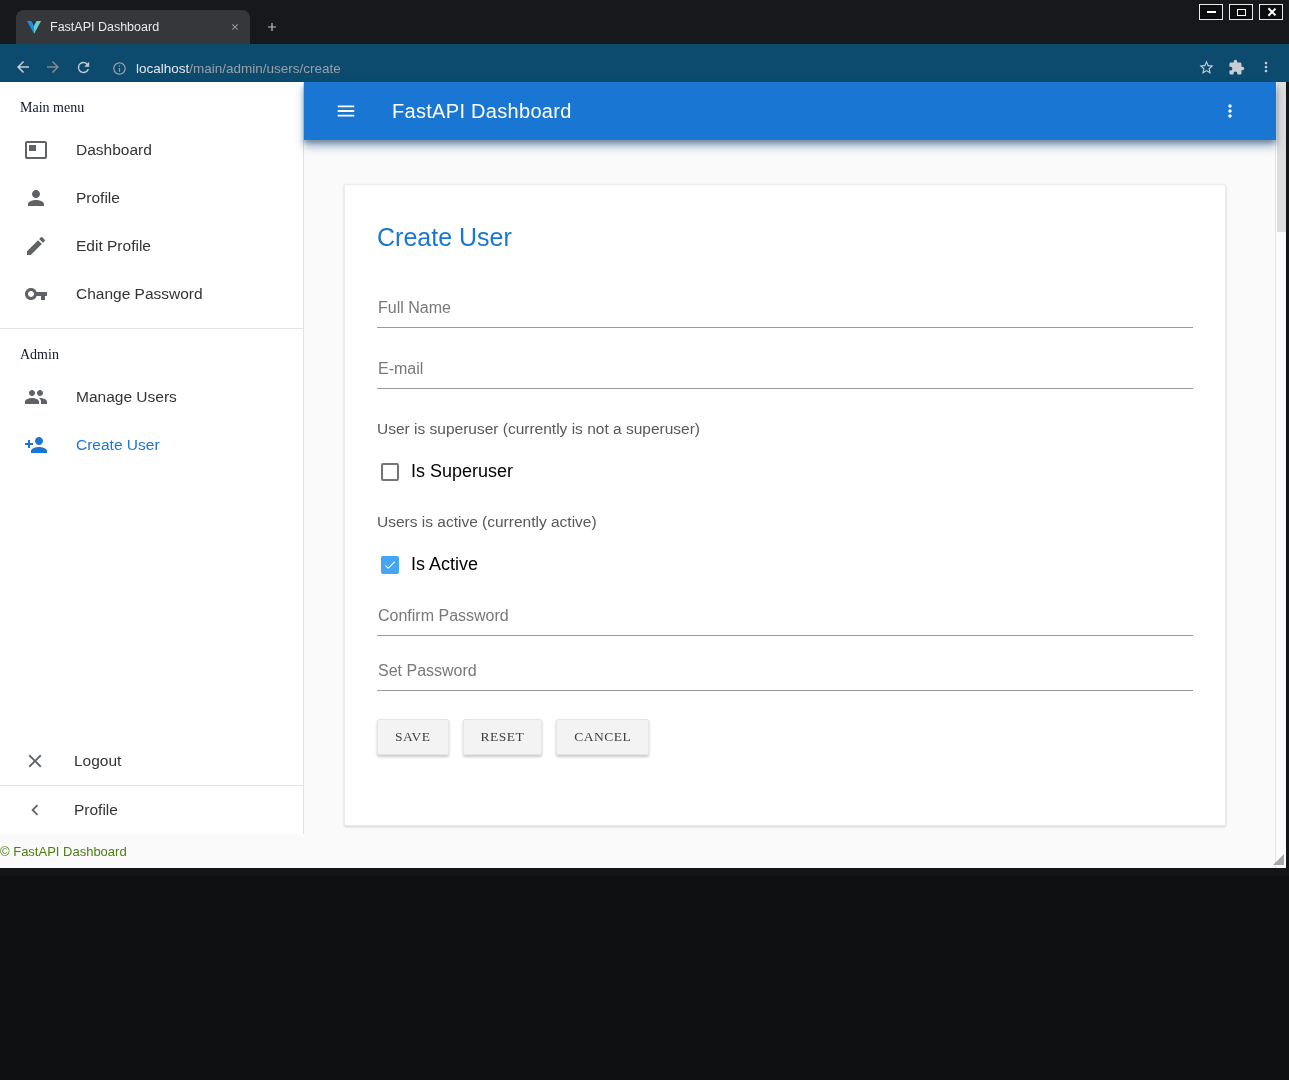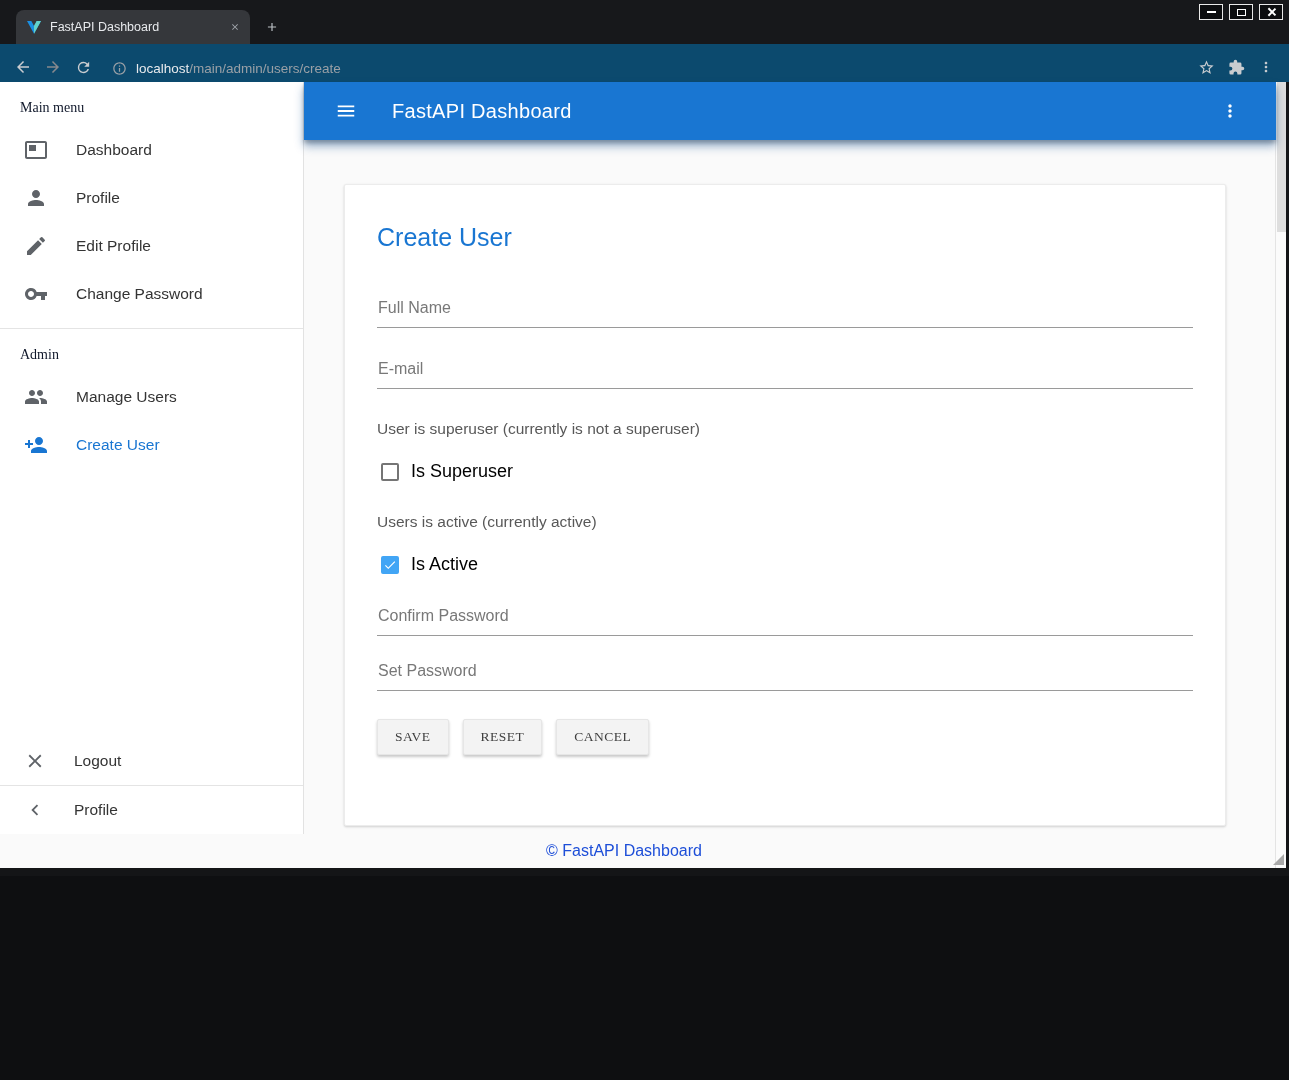--- a/index.html
+++ b/index.html
@@ -80,22 +80,22 @@
   .cb.checked{background:var(--checkbox,#42a5f5);border-color:var(--checkbox,#42a5f5);
               display:flex;align-items:center;justify-content:center;}
   .cb-label{font-size:18px;color:#000000;}
 
   .btn-row{margin-top:28px;display:flex;gap:14px;}
   .btn{height:36px;padding:0 17px;background:#f3f3f3;border:1px solid #e6e6e6;border-radius:2px;
        box-shadow:0 2px 3px rgba(0,0,0,.22);font-size:13.5px;font-weight:500;color:#3f3f3f;
        letter-spacing:.5px;font-family:Liberation Serif, serif;cursor:pointer;}
 
   
-  .footer{height:34px;flex:0 0 34px;display:flex;align-items:center;justify-content:center;
-          padding-right:28px;background:#fafafa;color:#1d4ed8;font-size:16px;}
+  .footer{height:34px;flex:0 0 34px;display:flex;align-items:center;justify-content:flex-start;
+          padding-right:28px;background:#fafafa;color:#4d7c0f;font-size:13px;}
 
   
   .scrollbar{position:absolute;top:82px;right:3px;bottom:8px;width:10px;background:#fbfbfb;border-left:1px solid #e4e4e4;}
   .scroll-thumb{position:absolute;top:0;left:1px;right:0;height:150px;background:#dedede;cursor:pointer;}
   .edge-bottom{position:absolute;left:0;right:0;bottom:0;height:8px;background:#141517;}
   .edge-right{position:absolute;top:82px;right:0;bottom:0;width:3px;background:#141517;}
   .resize-grip{position:absolute;right:5px;bottom:11px;width:0;height:0;border-style:solid;
                border-width:0 0 11px 11px;border-color:transparent transparent #a9a9a9 transparent;z-index:5;}
   .ic{display:block;}
 </style>

